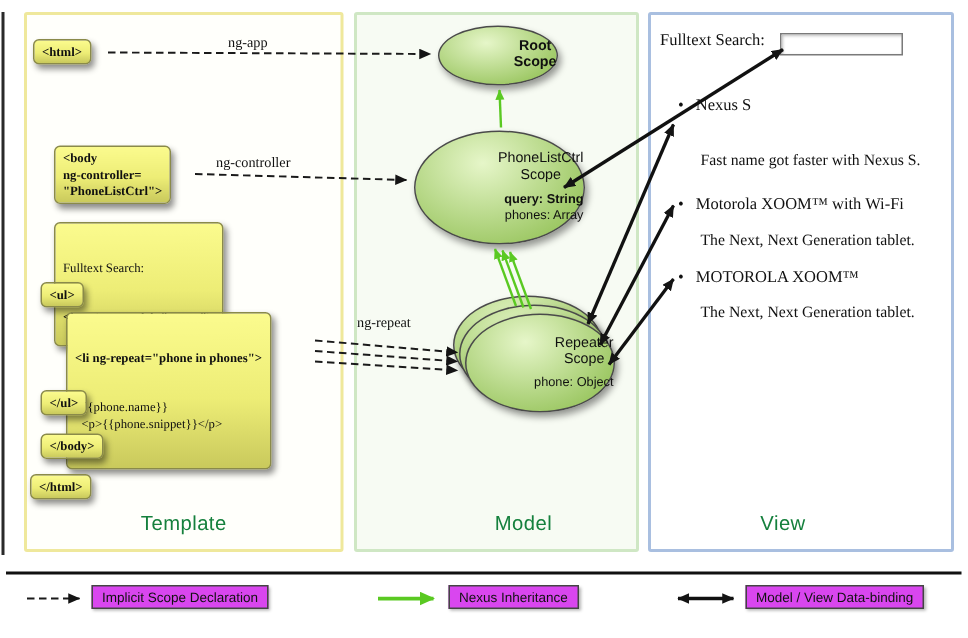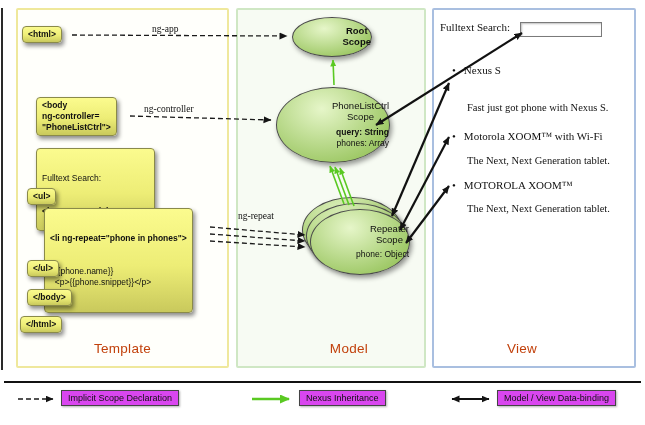--- a/index.html
+++ b/index.html
@@ -10,23 +10,23 @@
     --code-box-bottom:#c9c95c;
     --template-border:#efe89c;
     --model-border:#cfe7c4;
     --view-border:#a9bfe0;
   }
   * { margin:0; padding:0; box-sizing:border-box; }
   html,body { width:645px; height:425px; }
   body { position:relative; background:#ffffff; font-family:"Liberation Sans","DejaVu Sans",sans-serif; overflow:hidden; }
 
   .panel { position:absolute; border:2px solid; border-radius:2px; }
-  .panel-label { position:absolute; text-align:center; font-size:13.5px; color:#c2410c; letter-spacing:.3px; }
+  .panel-label { position:absolute; text-align:center; font-size:13.5px; color:#15803d; letter-spacing:.3px; }
 
-  .codebox { position:absolute; font-family:Liberation Sans, sans-serif;
+  .codebox { position:absolute; font-family:Liberation Serif, serif;
     font-size:8.5px; line-height:1.3; white-space:pre; font-weight:bold; color:#101010;
     background:linear-gradient(180deg,var(--code-box-top) 0%,#eded76 55%,var(--code-box-bottom) 100%);
     border:1px solid #8a8a4a; border-radius:4px; padding:2px 5px;
     box-shadow:2px 3px 4px rgba(0,0,0,.45); }
   .code-line { display:block; white-space:pre; }
   .normal { font-weight:normal; }
   .bold { font-weight:bold; }
 
   .arrow-label { position:absolute; font-family:Liberation Serif, serif;
     font-size:9.5px; color:#111; z-index:6; }
@@ -114,21 +114,21 @@
 <div class="scope" style="left:310px;top:209px;width:100px;height:66px;">
   <div class="scope-title">Repeater
 Scope</div>
   <div class="scope-prop" style="margin-top:3px;">phone: Object</div>
 </div>
 
 <span class="view-search-label" style="left:440px;top:21px;">Fulltext Search:</span>
 <input class="view-input" style="left: 520px; top: 22px;" value="">
 
 <div class="view-title" style="left:452px;top:64px;">Nexus S</div>
-<div class="view-desc" style="left:467px;top:102px;">Fast just got phone with Nexus S.</div>
+<div class="view-desc" style="left:467px;top:102px;">Fast name got faster with Nexus S.</div>
 <div class="view-title" style="left:452px;top:130px;">Motorola XOOM™ with Wi-Fi</div>
 <div class="view-desc" style="left:467px;top:155px;">The Next, Next Generation tablet.</div>
 <div class="view-title" style="left:452px;top:179px;">MOTOROLA XOOM™</div>
 <div class="view-desc" style="left:467px;top:203px;">The Next, Next Generation tablet.</div>
 
 <div class="legend-divider"></div>
 <div class="legend-box" style="left:61px;">Implicit Scope Declaration</div>
 <div class="legend-box" style="left:299px;">Nexus Inheritance</div>
 <div class="legend-box" style="left:497px;">Model / View Data-binding</div>
 

